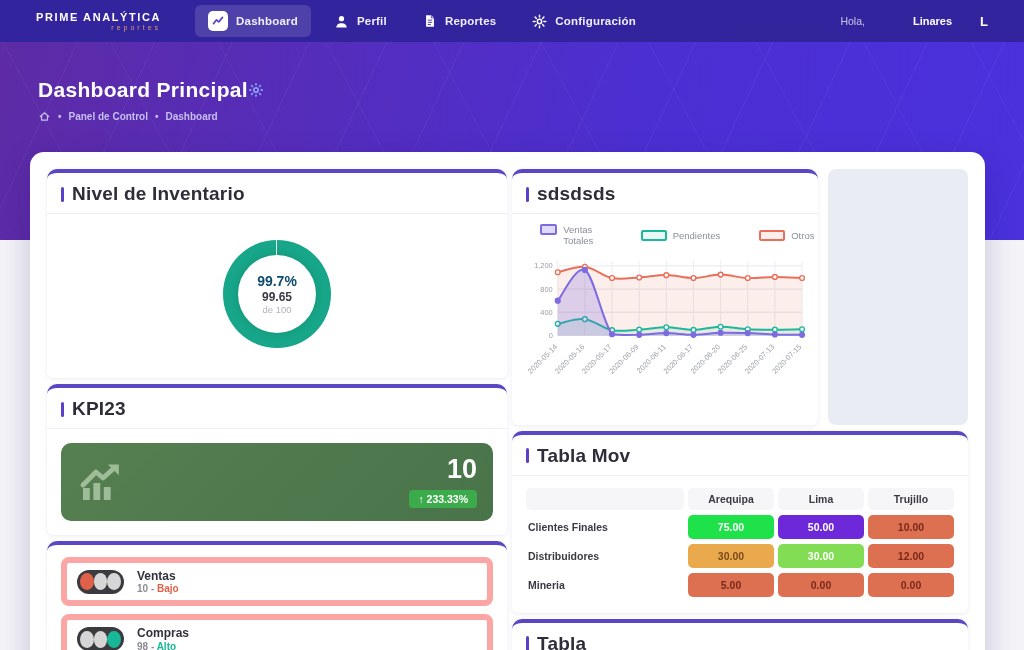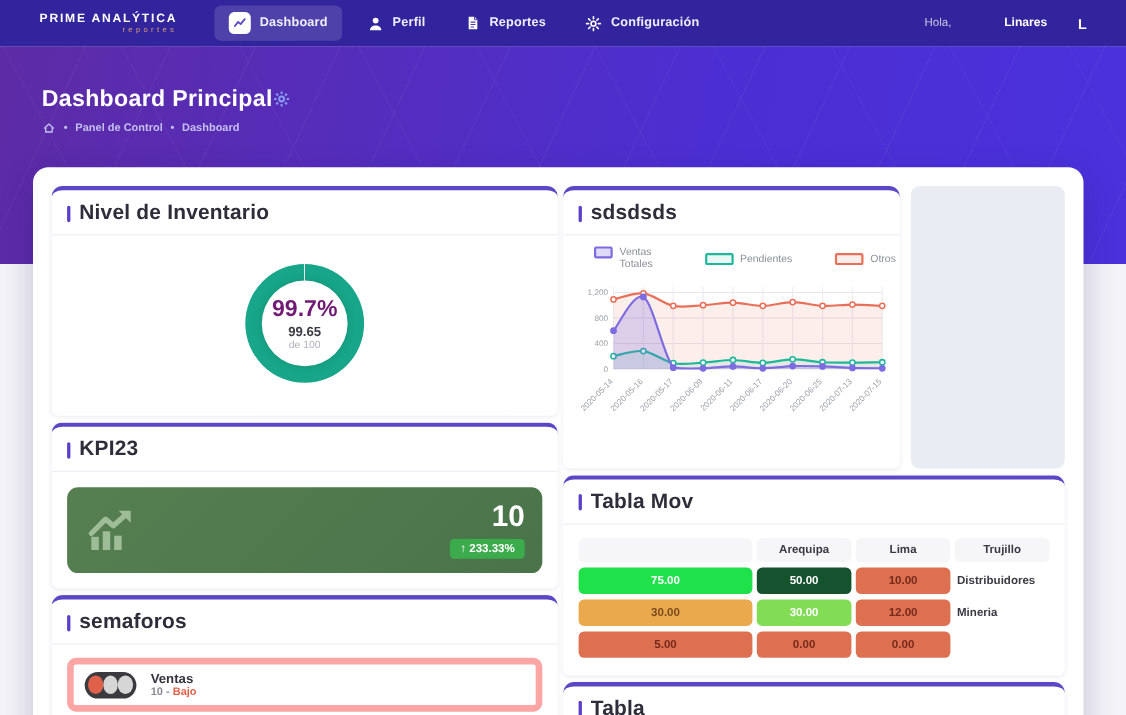--- a/index.html
+++ b/index.html
@@ -40,21 +40,21 @@
 
   .widget { background:#fff; border-top:4px solid #5b47c5; border-radius:10px 10px 6px 6px; box-shadow:0 1px 4px rgba(60,60,120,.10); }
   .widget-head { display:flex; align-items:center; gap:8px; padding:10px 14px 8px; border-bottom:1px solid #ededf4; }
   .accent { width:3px; height:15px; background:#5b3fc8; border-radius:2px; }
   .widget-title { font-size:19px; font-weight:bold; color:#2e2e3a; letter-spacing:.2px; }
 
   
   .inv-body { display:flex; justify-content:center; padding:26px 0 30px; }
   .donut { width:108px; height:108px; border-radius:50%; display:flex; align-items:center; justify-content:center; }
   .donut-inner { width:78px; height:78px; background:#fff; border-radius:50%; display:flex; flex-direction:column; align-items:center; justify-content:center; box-shadow:0 0 9px rgba(0,0,0,.13); }
-  .donut-pct { color:#701a75; font-weight:bold; font-size:21px; }
+  .donut-pct { color:#0c4a6e; font-weight:bold; font-size:14px; }
   .donut-val { color:#3a3a44; font-weight:bold; font-size:12px; margin-top:1px; }
   .donut-cap { color:#b2b2bc; font-size:9.5px; }
 
   
   .kpi-body { padding:14px; }
   .kpi-panel { background:linear-gradient(135deg,#567f51,#49744a); border-radius:10px; height:78px; display:flex; align-items:center; padding:0 16px; }
   .kpi-right { margin-left:auto; text-align:right; }
   .kpi-value { color:#fff; font-size:27px; font-weight:bold; line-height:1; }
   .kpi-badge { margin-top:7px; background:#3cab4b; color:#fff; font-size:10.5px; font-weight:bold; border-radius:4px; padding:3px 9px; display:inline-block; }
 
@@ -207,24 +207,20 @@
           </span>
           <div class="kpi-right">
             <div class="kpi-value">10</div>
             <div class="kpi-badge"><span>↑</span> <span>233.33%</span></div>
           </div>
         </div>
       </div>
     </section>
 
     <section class="widget">
-      <div class="widget-head">
-        <span class="accent"></span>
-        <span class="widget-title">semaforos</span>
-      </div>
       <div class="sem-body">
           <div class="sem-row">
             <span class="sem-pill">
               <span class="sem-dot" style="background: rgb(224, 97, 74);"></span>
               <span class="sem-dot" style="background: rgb(214, 214, 214);"></span>
               <span class="sem-dot" style="background: rgb(214, 214, 214);"></span>
             </span>
             <div>
               <div class="sem-name">Ventas</div>
               <div class="sem-sub"><span>10</span> - <span style="color:#e0614a;">Bajo</span></div>
@@ -342,22 +338,23 @@
       <div class="widget-head">
         <span class="accent"></span>
         <span class="widget-title">Tabla Mov</span>
       </div>
       <div class="tmov-body">
         <div class="gtable">
             <div class="th"></div>
             <div class="th">Arequipa</div>
             <div class="th">Lima</div>
             <div class="th">Trujillo</div>
+            <div class="tlabel">Clientes Finales</div>
             <div class="tcell" style="background: rgb(31, 226, 75); color: rgb(255, 255, 255);">75.00</div>
-            <div class="tcell" style="background: #14532d; color: rgb(255, 255, 255);">50.00</div>
+            <div class="tcell" style="background: #6d28d9; color: rgb(255, 255, 255);">50.00</div>
             <div class="tcell" style="background: rgb(221, 112, 81); color: rgb(120, 41, 27);">10.00</div>
             <div class="tlabel">Distribuidores</div>
             <div class="tcell" style="background: rgb(234, 169, 76); color: rgb(122, 74, 30);">30.00</div>
             <div class="tcell" style="background: rgb(130, 221, 85); color: rgb(255, 255, 255);">30.00</div>
             <div class="tcell" style="background: rgb(221, 112, 81); color: rgb(120, 41, 27);">12.00</div>
             <div class="tlabel">Mineria</div>
             <div class="tcell" style="background: rgb(221, 112, 81); color: rgb(120, 41, 27);">5.00</div>
             <div class="tcell" style="background: rgb(221, 112, 81); color: rgb(120, 41, 27);">0.00</div>
             <div class="tcell" style="background: rgb(221, 112, 81); color: rgb(120, 41, 27);">0.00</div>
           </div>

